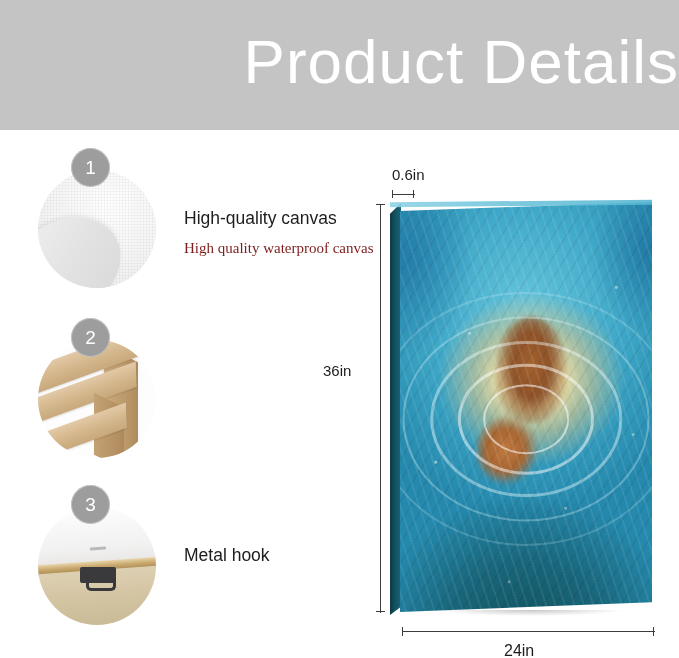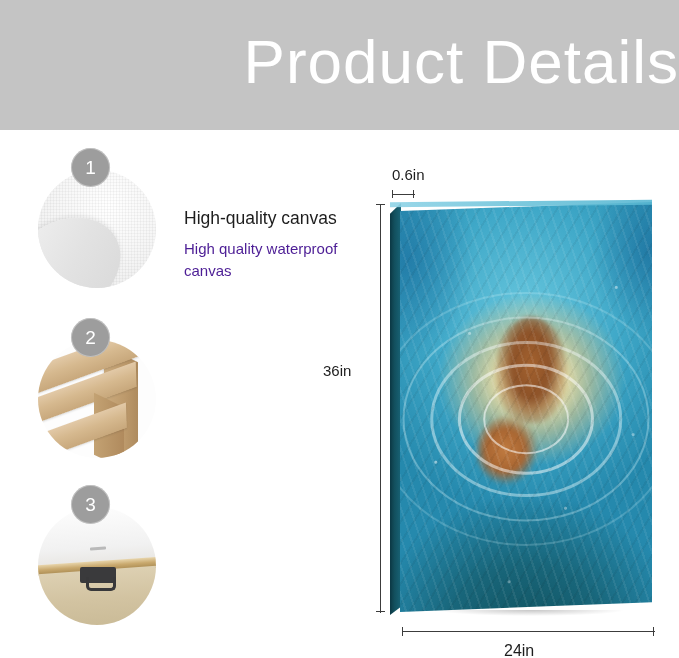--- a/index.html
+++ b/index.html
@@ -168,23 +168,24 @@
   .feature-text { margin-left: 26px; padding-top: 48px; }
   .feature-title {
     font-size: 17.5px;
     color: #1d1d1d;
     line-height: 1.2;
     margin-bottom: 9px;
     margin-top: 12px;
   }
   .feature-desc {
     font-size: 15px;
-    color: #4c1d95;
+    color: #7f1d1d;
     line-height: 1.45;
     max-width: 190px;
+    font-family: Liberation Serif, serif;
   }
 
   
   .mockup {
     position: absolute;
     left: 330px; top: 130px;
     width: 349px; height: 528px;
   }
 
   .canvas-art {
@@ -368,20 +369,21 @@
         <div class="hook-bg"></div>
         <div class="hook-white"></div>
         <div class="hook-slot"></div>
         <div class="hook-goldbar"></div>
         <div class="hook-board"></div>
         <div class="hook-metal"></div>
       </div>
       <div class="badge">3</div>
     </div>
     <div class="feature-text">
+      <div class="feature-title">Metal hook</div>
     </div>
   </div>
 
 </div>
 
 <div class="mockup">
 
   <div class="canvas-edge"></div>
 
   <div class="canvas-art">

